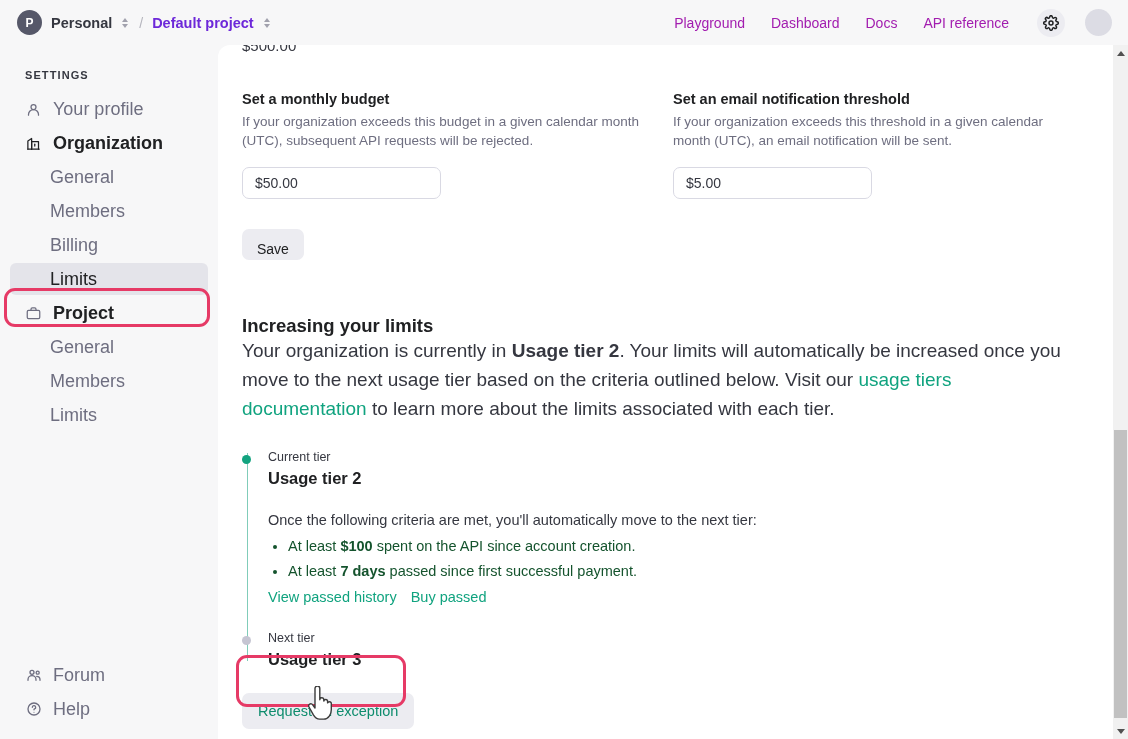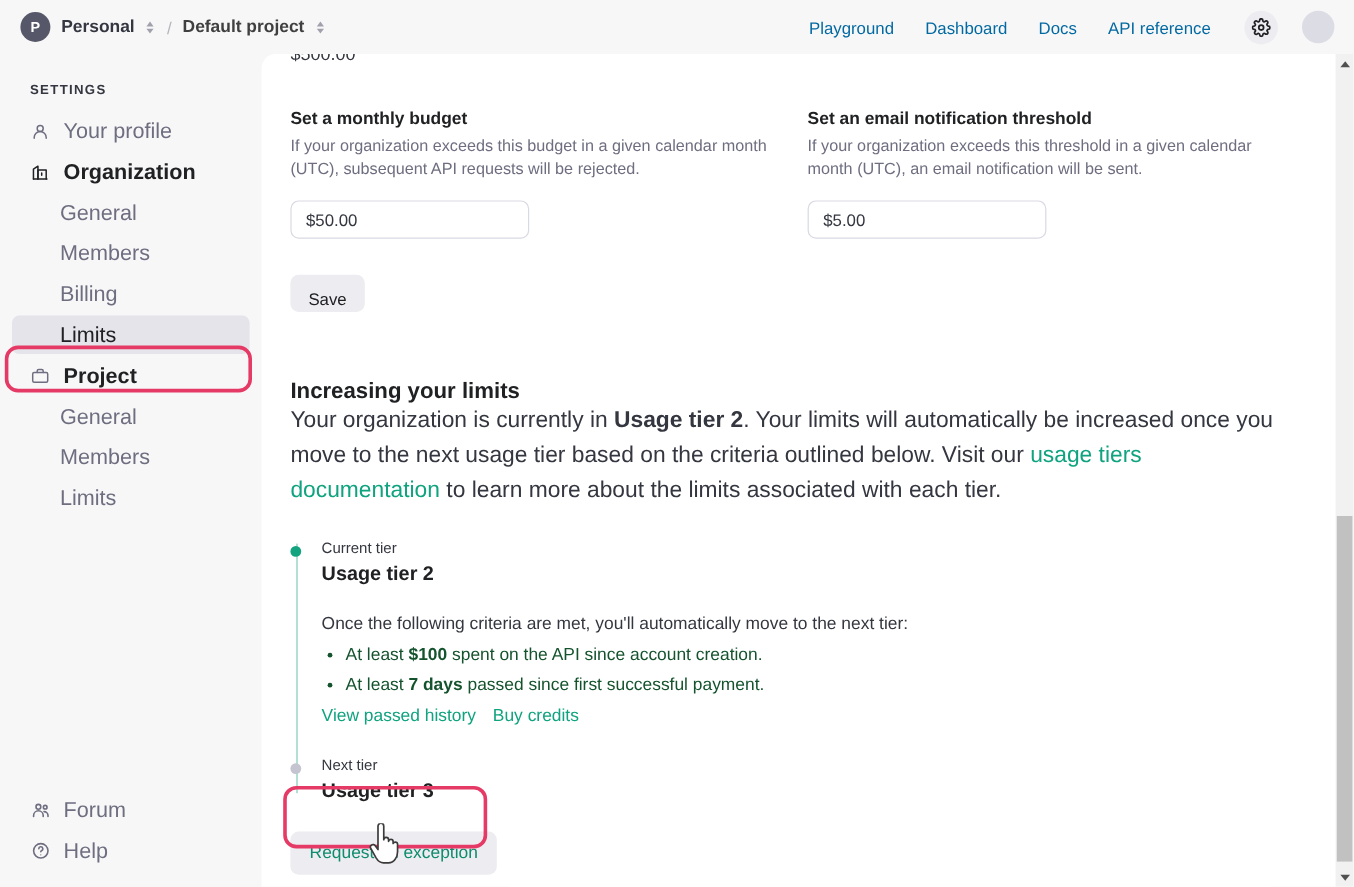--- a/index.html
+++ b/index.html
@@ -29,24 +29,24 @@
   }
   .org-name { font-size: 14.5px; font-weight: 700; color: #353740; }
   .sel-caret { display: inline-block; width: 9px; height: 14px; position: relative; opacity: .62; }
   .sel-caret::before, .sel-caret::after {
     content: ""; position: absolute; left: 1px; width: 0; height: 0;
     border-left: 3.6px solid transparent; border-right: 3.6px solid transparent;
   }
   .sel-caret::before { top: 2px; border-bottom: 4px solid #6e6e80; }
   .sel-caret::after  { bottom: 2px; border-top: 4px solid #6e6e80; }
   .bc-slash { margin: 0 9px; color: #b5b5bd; font-size: 14px; }
-  .proj-name { font-size: 14.5px; font-weight: 700; color: #404040; }
+  .proj-name { font-size: 14.5px; font-weight: 700; color: #6d28d9; }
 
   .topnav { margin-left: auto; display: flex; align-items: center; gap: 26px; padding-right: 16px; }
-  .topnav a { font-size: 14px; color: #0369a1; text-decoration: none; cursor: pointer; white-space: nowrap; }
+  .topnav a { font-size: 14px; color: #a21caf; text-decoration: none; cursor: pointer; white-space: nowrap; }
   .gear-btn {
     width: 28px; height: 28px; border-radius: 50%;
     background: #ececf1;
     display: flex; align-items: center; justify-content: center; cursor: pointer;
     margin-left: 2px;
   }
   .user-avatar {
     width: 27px; height: 27px; border-radius: 50%;
     background: #dcdce4; cursor: pointer; margin-left: -6px;
   }
@@ -322,21 +322,21 @@
           <span class="dot green"></span>
           <div class="tl-eyebrow">Current tier</div>
           <div class="tl-title">Usage tier 2</div>
           <div class="tl-body">Once the following criteria are met, you'll automatically move to the next tier:</div>
           <ul class="tl-list">
             <li><span>At least </span><b>$100</b><span> spent on the API since account creation.</span></li>
             <li><span>At least </span><b>7 days</b><span> passed since first successful payment.</span></li>
           </ul>
           <div class="tl-links">
             <a class="link">View passed history</a>
-            <a class="link">Buy credits</a>
+            <a class="link">Buy passed</a>
           </div>
         </div>
 
         <div class="tl-gap"></div>
 
         <div class="tl-node">
           <span class="dot gray"></span>
           <div class="tl-eyebrow">Next tier</div>
           <div class="tl-title">Usage tier 3</div>
         </div>

